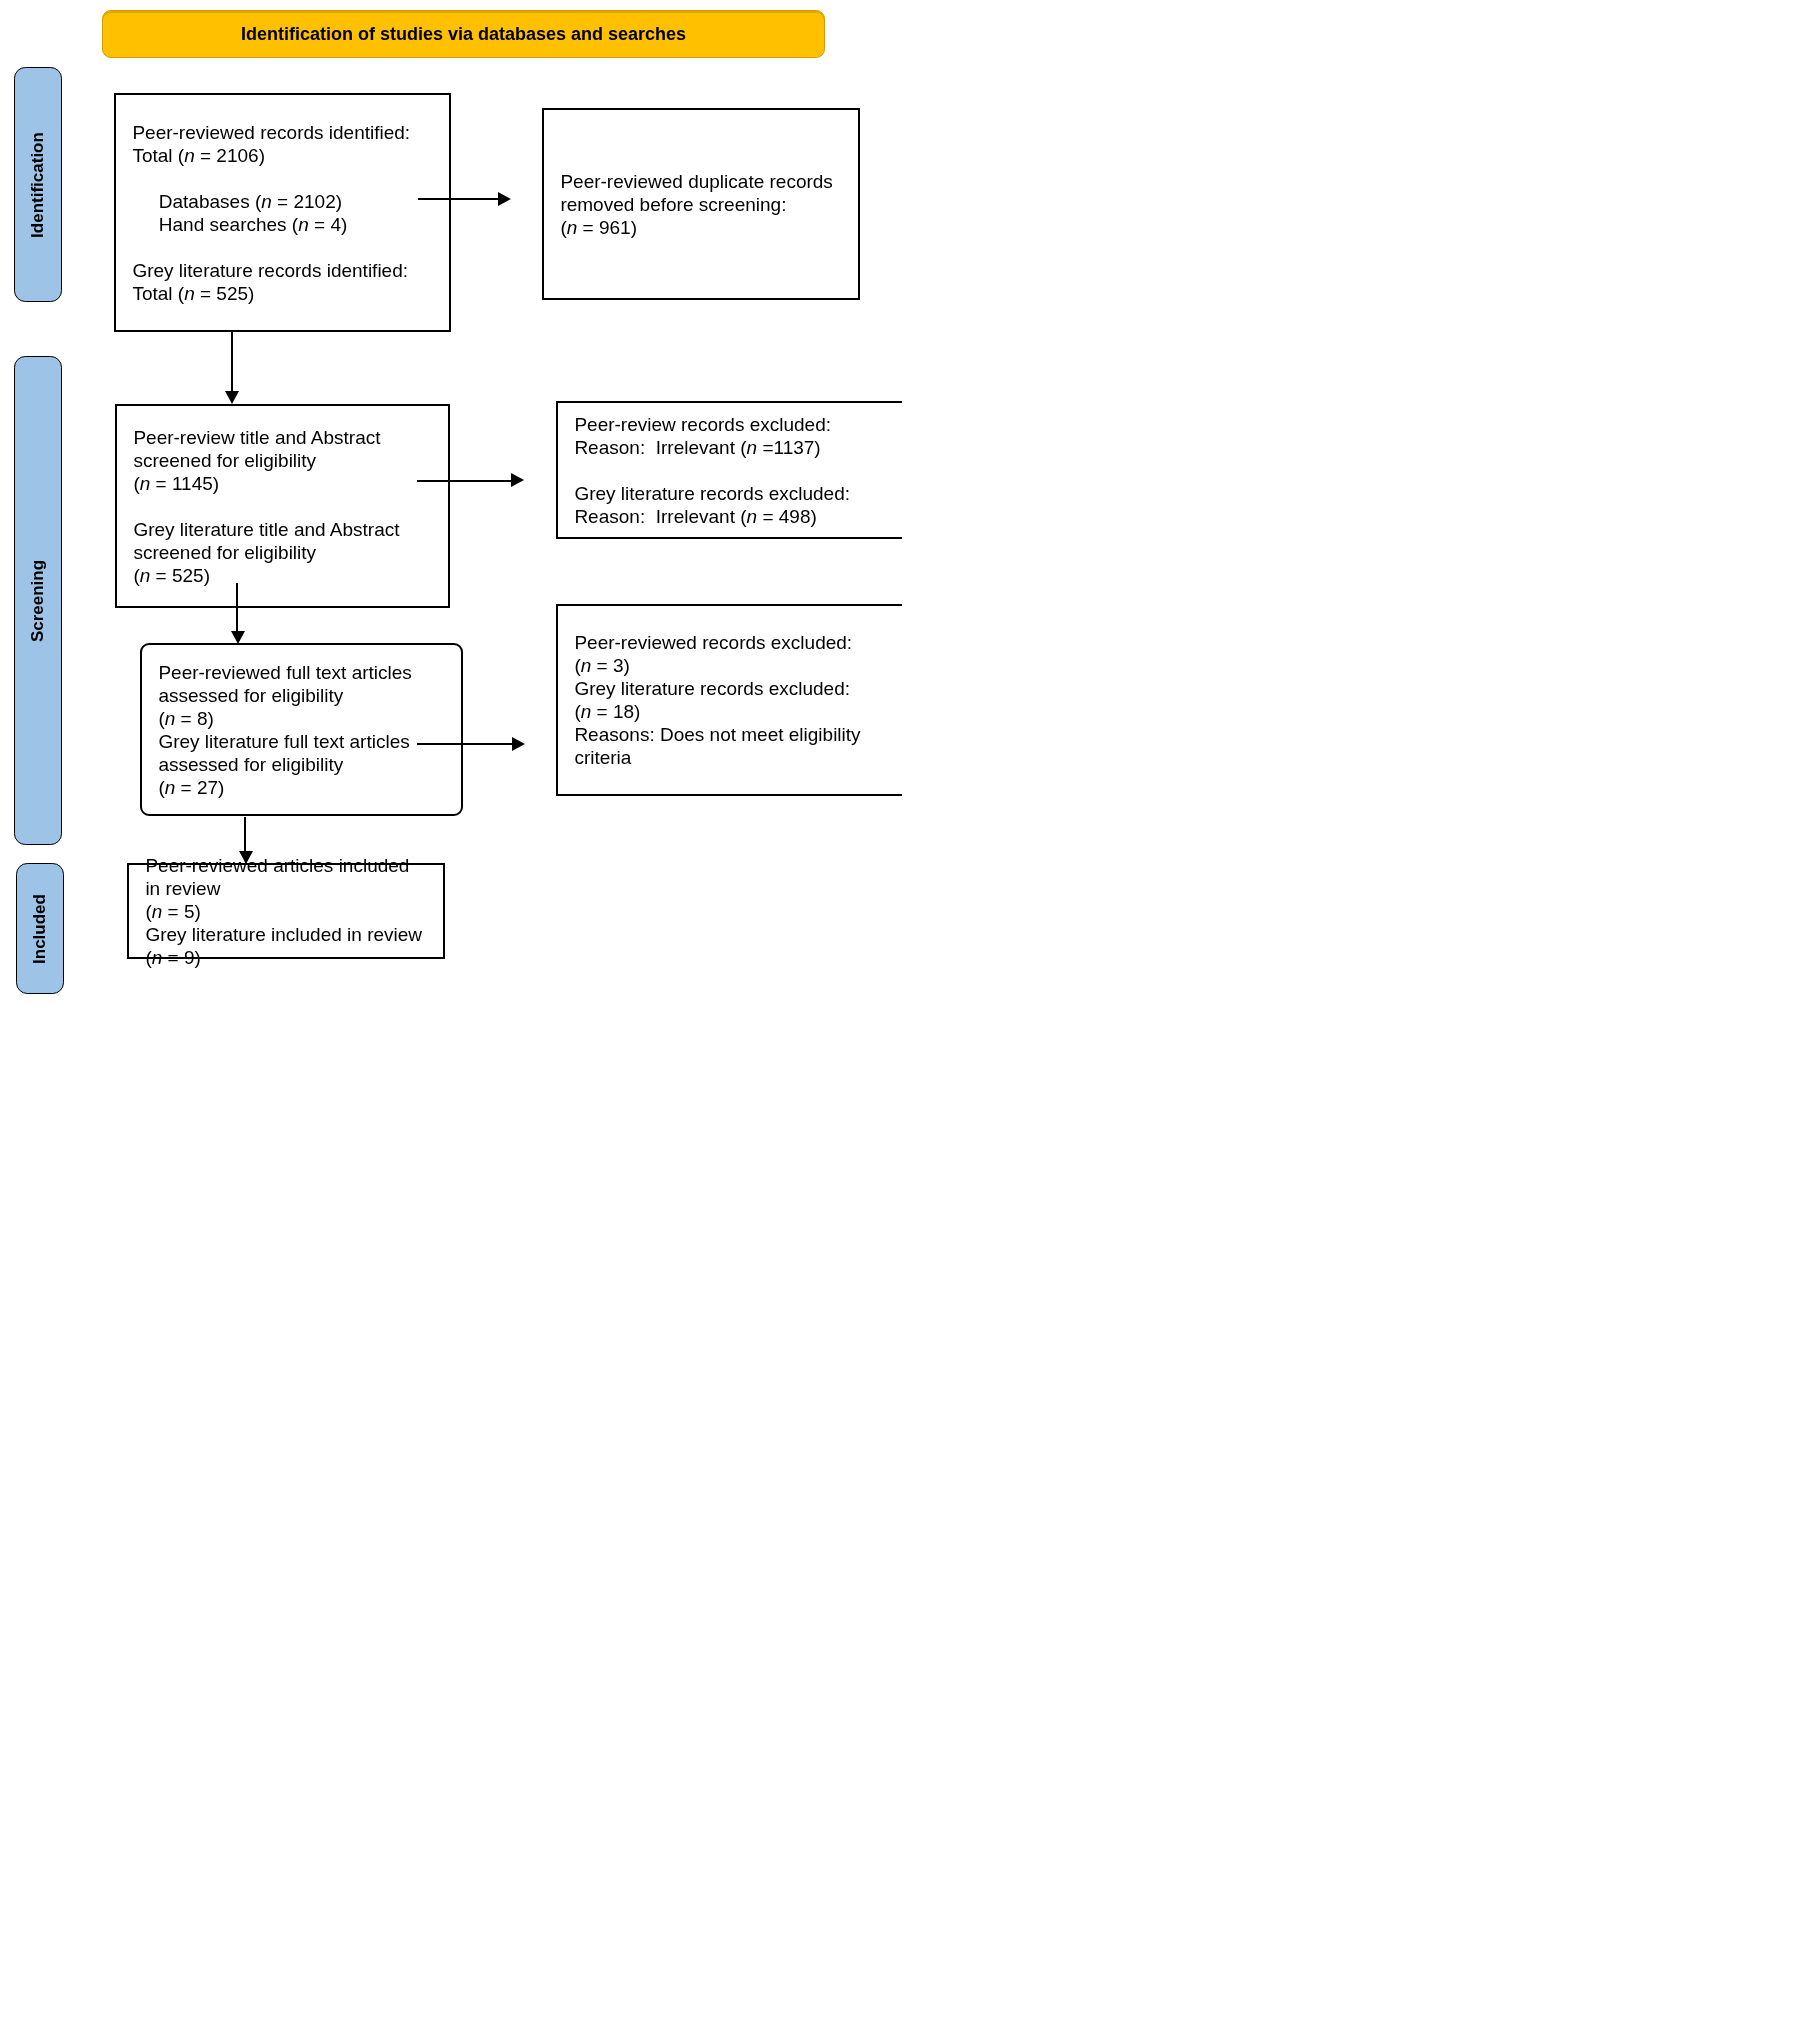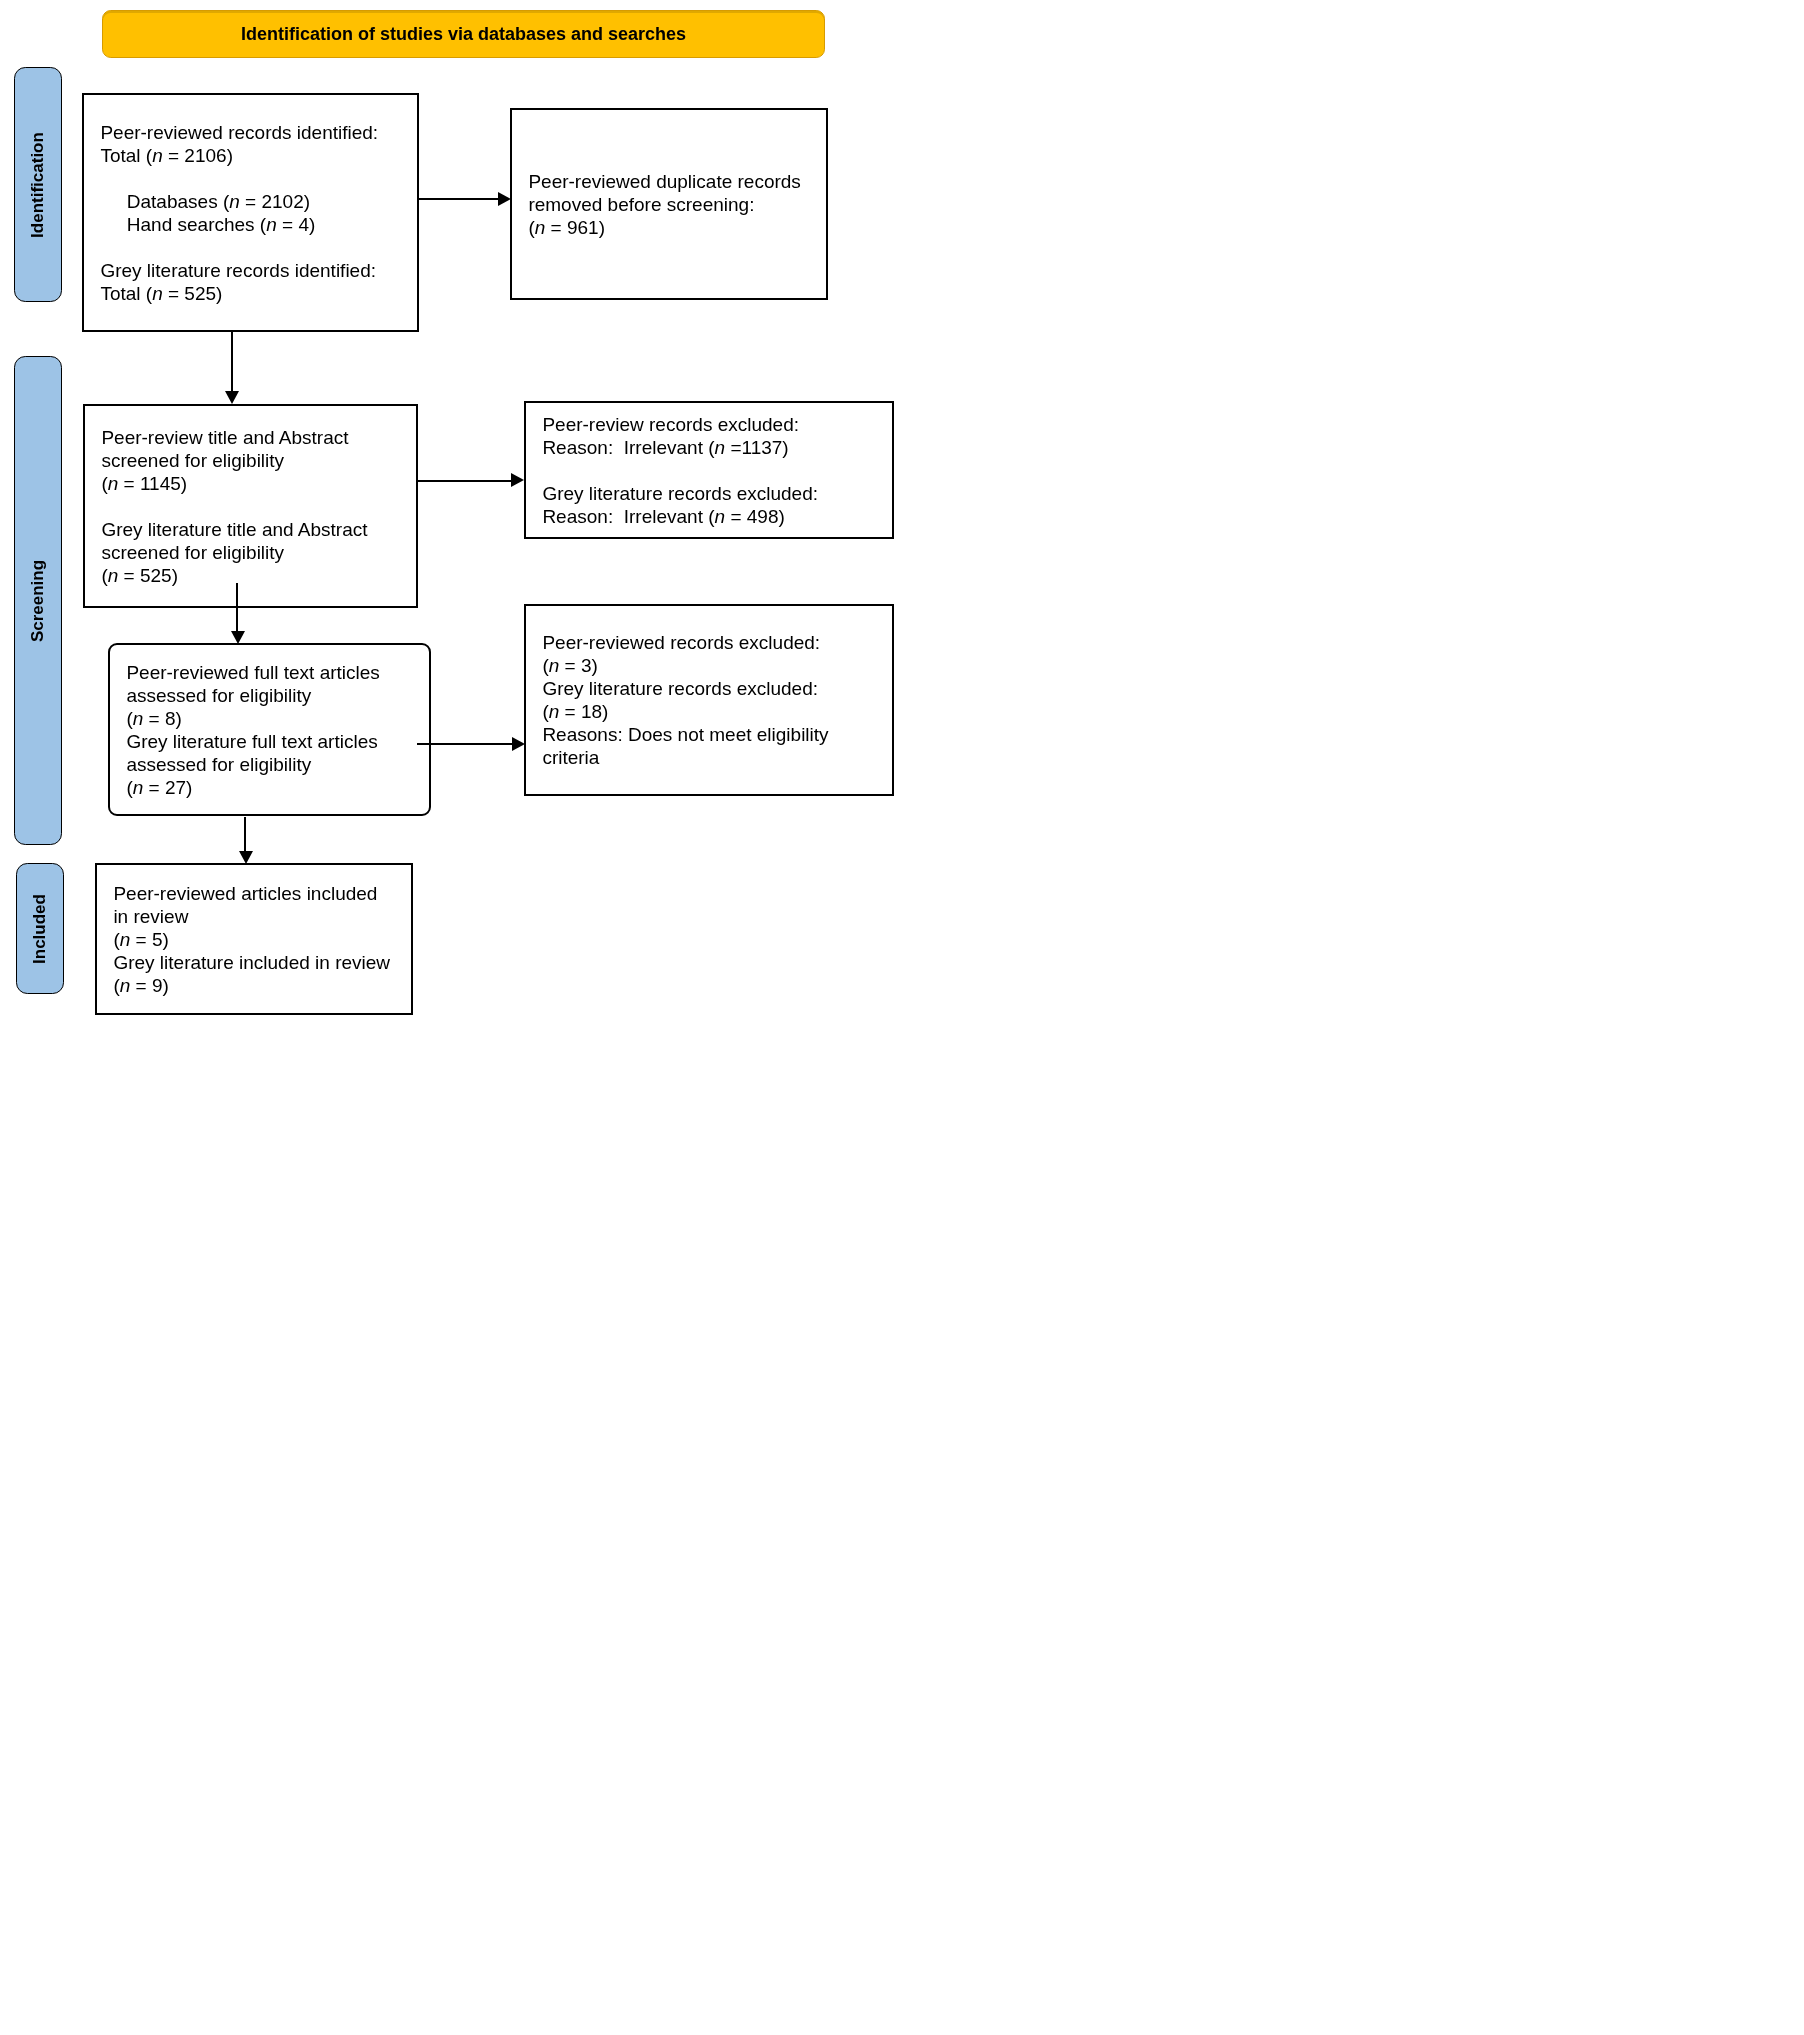--- a/index.html
+++ b/index.html
@@ -39,20 +39,21 @@
   }
   .box {
     position: absolute;
     background: #fff;
     border: 2.5px solid #000;
     box-sizing: border-box;
     display: flex; flex-direction: column; justify-content: center;
     padding: 3.8px 5px 3.8px 16.4px;
     font-size: 19px;
     line-height: 23px;
+    margin-left: 32px;
   }
   .line { white-space: pre-wrap; min-height: 23px; }
   .line i { font-style: italic; }
   .hline { position: absolute; height: 1.9px; background: #000; }
   .vline { position: absolute; width: 1.9px; background: #000; }
   .head-right {
     position: absolute; width: 0; height: 0;
     border-top: 7px solid transparent;
     border-bottom: 7px solid transparent;
     border-left: 13.2px solid #000;
@@ -104,21 +105,21 @@
 
   <div class="box" style="left:108px; top:643px; width:323px; height:173px;border-radius:9px;">
       <div class="line">Peer-reviewed full text articles</div>
       <div class="line">assessed for eligibility</div>
       <div class="line">(<i>n</i> = 8)</div>
       <div class="line">Grey literature full text articles</div>
       <div class="line">assessed for eligibility</div>
       <div class="line">(<i>n</i> = 27)</div>
     </div>
 
-  <div class="box" style="left:95px; top:863px; width:318px; height:152px;">
+  <div class="box" style="left:95px; top:863px; width:318px; height:96px;">
       <div class="line">Peer-reviewed articles included</div>
       <div class="line">in review</div>
       <div class="line">(<i>n</i> = 5)</div>
       <div class="line">Grey literature included in review</div>
       <div class="line">(<i>n</i> = 9)</div>
     </div>
 
   <div class="box" style="left:510px; top:108px; width:318px; height:192px;">
       <div class="line">Peer-reviewed duplicate records</div>
       <div class="line">removed before screening:</div>

